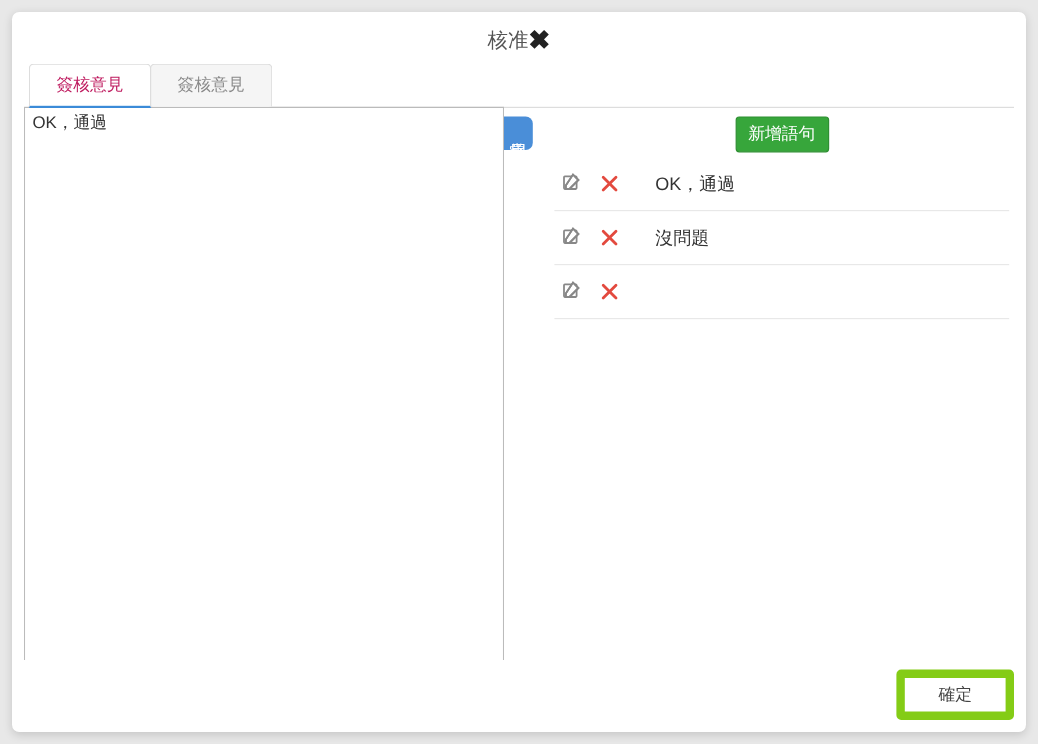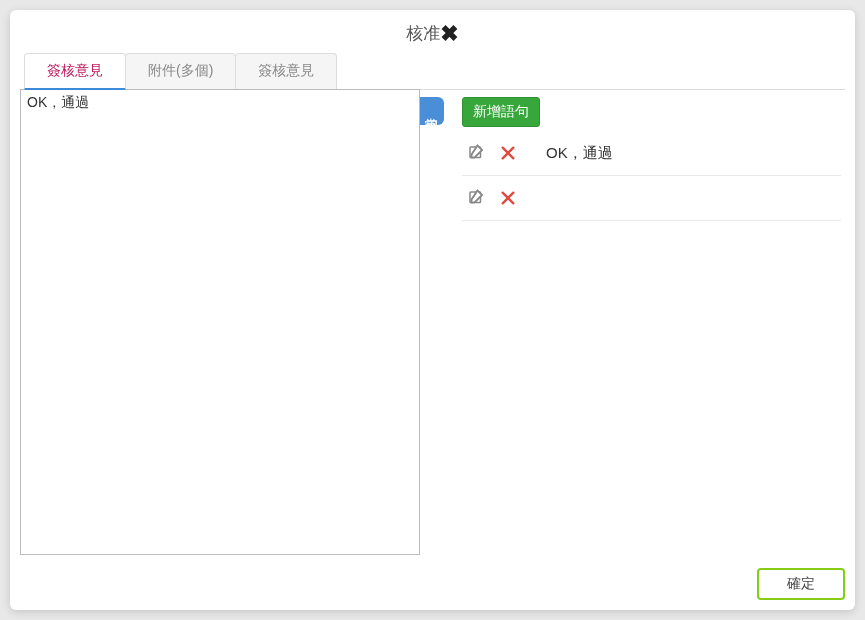--- a/index.html
+++ b/index.html
@@ -108,21 +108,21 @@
       letter-spacing: 2px;
       cursor: pointer;
     }
     .phrase-panel {
       flex: 1;
       padding: 8px 4px 8px 18px;
       overflow-y: auto;
     }
     .add-row {
       display: flex;
-      justify-content: flex-start;
+      justify-content: center;
       margin-bottom: 4px;
     }
     .add-btn {
       background: #37a63b;
       color: #fff;
       border: 1px solid #2f8f33;
       font-size: 14px;
       padding: 5px 10px;
       border-radius: 3px;
       cursor: pointer;
@@ -151,42 +151,41 @@
       margin-left: 16px;
     }
     .dialog-footer {
       padding: 8px 10px 10px;
       display: flex;
       justify-content: flex-end;
       gap: 8px;
     }
     .footer-btn {
       background: #fff;
-      border: 2px solid #84cc16;
+      border: 7px solid #84cc16;
       border-radius: 4px;
       padding: 5px 28px;
       font-size: 14px;
       color: #444;
       cursor: pointer;
       font-family: inherit;
     }
   </style>
 </head>
 <body>
 
 <div class="dialog">
   <div class="dialog-header">
     <div class="dialog-title">核准</div>
     <div class="close-x">✖</div>
   </div>
 
   <div class="dialog-body">
     <div class="tabs">
       <div class="tab active">簽核意見</div>
-      <div class="tab">附件(多個)</div>
       <div class="tab">簽核意見</div>
     </div>
 
     <div class="content-row">
       <div class="textarea-wrap">
         <textarea class="textarea" style="">OK，通過</textarea>
       </div>
 
       <div class="vert-tab">
         <div class="vert-label">常用辭庫</div>
@@ -207,35 +206,51 @@
           </span>
           <span class="icon-del">
             <svg viewBox="0 0 24 24" stroke="#e34a3f" stroke-width="3.5" stroke-linecap="round">
                 <line x1="4" y1="4" x2="20" y2="20"></line>
                 <line x1="20" y1="4" x2="4" y2="20"></line>
               </svg>
           </span>
           <span class="phrase-text">OK，通過</span>
         </div>
 
-
         <div class="phrase-item">
           <span class="icon-edit">
             <svg viewBox="0 0 24 24" fill="none" stroke="#888" stroke-width="2">
                 <rect x="4" y="4" width="14" height="14" rx="1"></rect>
                 <path d="M14 2 L20 8 L10 18 L6 18 L6 14 Z" fill="#fff"></path>
                 <path d="M14 2 L20 8 L10 18 L6 18 L6 14 Z"></path>
               </svg>
           </span>
           <span class="icon-del">
             <svg viewBox="0 0 24 24" stroke="#e34a3f" stroke-width="3.5" stroke-linecap="round">
                 <line x1="4" y1="4" x2="20" y2="20"></line>
                 <line x1="20" y1="4" x2="4" y2="20"></line>
               </svg>
           </span>
+          <span class="phrase-text">沒問題</span>
+        </div>
+
+        <div class="phrase-item">
+          <span class="icon-edit">
+            <svg viewBox="0 0 24 24" fill="none" stroke="#888" stroke-width="2">
+                <rect x="4" y="4" width="14" height="14" rx="1"></rect>
+                <path d="M14 2 L20 8 L10 18 L6 18 L6 14 Z" fill="#fff"></path>
+                <path d="M14 2 L20 8 L10 18 L6 18 L6 14 Z"></path>
+              </svg>
+          </span>
+          <span class="icon-del">
+            <svg viewBox="0 0 24 24" stroke="#e34a3f" stroke-width="3.5" stroke-linecap="round">
+                <line x1="4" y1="4" x2="20" y2="20"></line>
+                <line x1="20" y1="4" x2="4" y2="20"></line>
+              </svg>
+          </span>
         </div>
 
       </div>
     </div>
   </div>
 
   <div class="dialog-footer">
     <button class="footer-btn">確定</button>
   </div>
 </div>

